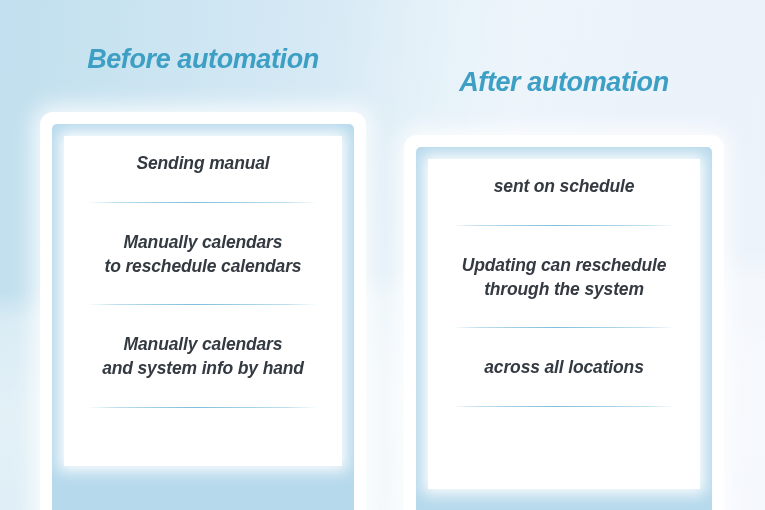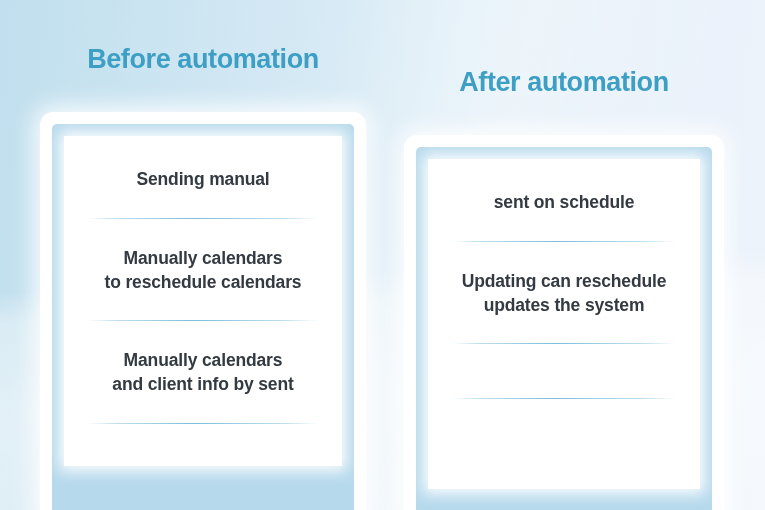--- a/index.html
+++ b/index.html
@@ -27,20 +27,21 @@
         rgba(255,255,255,0.34) 62%,
         rgba(255,255,255,0.10) 75%,
         rgba(255,255,255,0.00) 88%),
       linear-gradient(95deg,
         #c1dfee 0%,
         #c8e3f0 14%,
         #d3e8f4 34%,
         #dfeef7 55%,
         #e8f1fa 74%,
         #edf3fb 100%);
+    font-style: italic;
   }
 
   
   #sheen {
     position: absolute;
     left: -10%;
     top: 58%;
     width: 125%;
     height: 60%;
     transform: rotate(-3.2deg);
@@ -110,21 +111,21 @@
     text-align: center;
     color: #343a42;
     font-size: 17.5px;
     font-weight: bold;
     line-height: 1.36;
     letter-spacing: -0.15px;
   }
   .item-line { display: block; }
 
   .row { padding-top: 28px; }
-  .row:first-child { padding-top: 32px; }
+  .row:first-child { padding-top: 16px; }
 
   .divider {
     height: 1px;
     margin: 26px 8px 0 8px;
     background: linear-gradient(90deg,
       rgba(139,196,223,0.00) 0%,
       rgba(139,196,223,0.55) 12%,
       rgba(119,186,217,0.95) 46%,
       rgba(139,196,223,0.55) 86%,
       rgba(139,196,223,0.00) 100%);
@@ -156,21 +157,21 @@
             <div class="item">
               <span class="item-line">Manually calendars</span>
               <span class="item-line">to reschedule calendars</span>
             </div>
           </div>
           <div class="divider"></div>
 
           <div class="row">
             <div class="item">
               <span class="item-line">Manually calendars</span>
-              <span class="item-line">and client info by sent</span>
+              <span class="item-line">and system info by hand</span>
             </div>
           </div>
           <div class="divider"></div>
 
         </div>
       </div>
     </div>
   </div>
 
   <div class="column" id="col-after">
@@ -184,27 +185,28 @@
           <div class="row">
             <div class="item">
               <span class="item-line">sent on schedule</span>
             </div>
           </div>
           <div class="divider"></div>
 
           <div class="row">
             <div class="item">
               <span class="item-line">Updating can reschedule</span>
-              <span class="item-line">updates the system</span>
-            </div>
-          </div>
-          <div class="divider"></div>
-
-          <div class="row">
-            <div class="item">
+              <span class="item-line">through the system</span>
+            </div>
+          </div>
+          <div class="divider"></div>
+
+          <div class="row">
+            <div class="item">
+              <span class="item-line">across all locations</span>
             </div>
           </div>
           <div class="divider"></div>
 
         </div>
       </div>
     </div>
   </div>
 
 </div>

